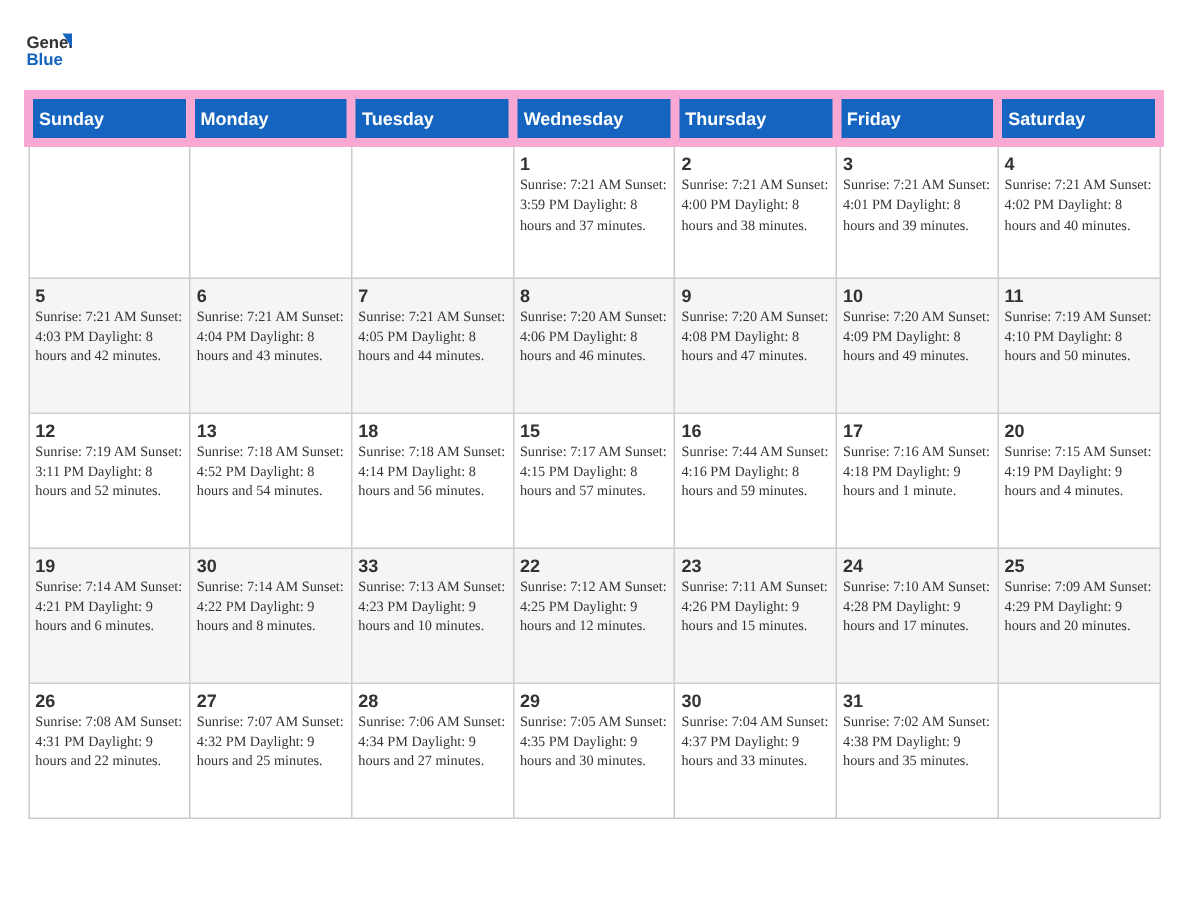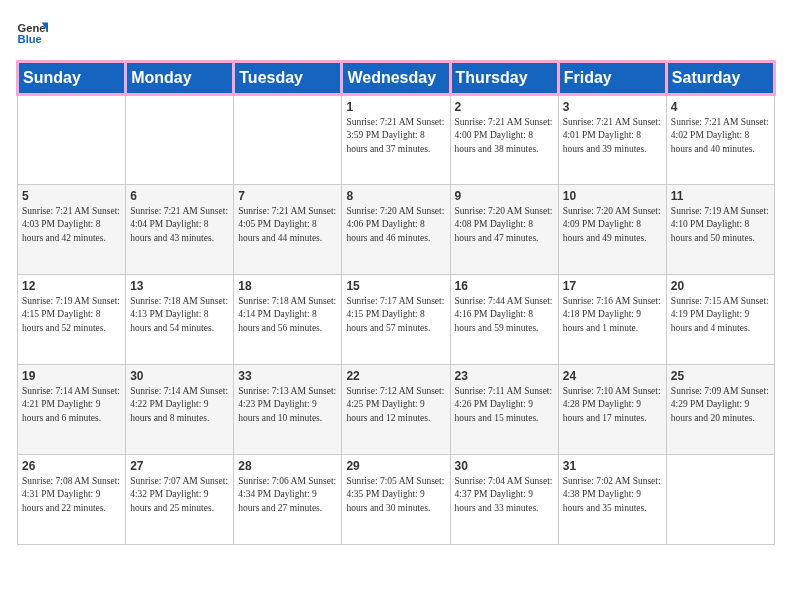--- a/index.html
+++ b/index.html
@@ -38,25 +38,25 @@
       color: #555;
     }
     table {
       width: 100%;
       border-collapse: collapse;
       table-layout: fixed;
     }
     th {
       background-color: #1565c0;
       color: #fff;
-      font-size: 16px;
+      font-size: 12px;
       font-weight: bold;
       padding: 6px 4px;
       text-align: left;
-      border: 3px solid #f9a8d4;
+      border: 6px solid #f9a8d4;
     }
     td {
       vertical-align: top;
       border: 1px solid #ccc;
       padding: 4px;
       height: 90px;
       background: #fff;
       font-size: 10px;
       color: #333;
     }
@@ -179,27 +179,27 @@
           <span class="day-number">11</span>
           <div class="day-info">Sunrise: 7:19 AM
 Sunset: 4:10 PM
 Daylight: 8 hours and 50 minutes.</div>
         </td>
       </tr>
       <tr>
         <td>
           <span class="day-number">12</span>
           <div class="day-info">Sunrise: 7:19 AM
-Sunset: 4:15 PM
+Sunset: 3:11 PM
 Daylight: 8 hours and 52 minutes.</div>
         </td>
         <td>
           <span class="day-number">13</span>
           <div class="day-info">Sunrise: 7:18 AM
-Sunset: 4:13 PM
+Sunset: 4:52 PM
 Daylight: 8 hours and 54 minutes.</div>
         </td>
         <td>
           <span class="day-number">18</span>
           <div class="day-info">Sunrise: 7:18 AM
 Sunset: 4:14 PM
 Daylight: 8 hours and 56 minutes.</div>
         </td>
         <td>
           <span class="day-number">15</span>

